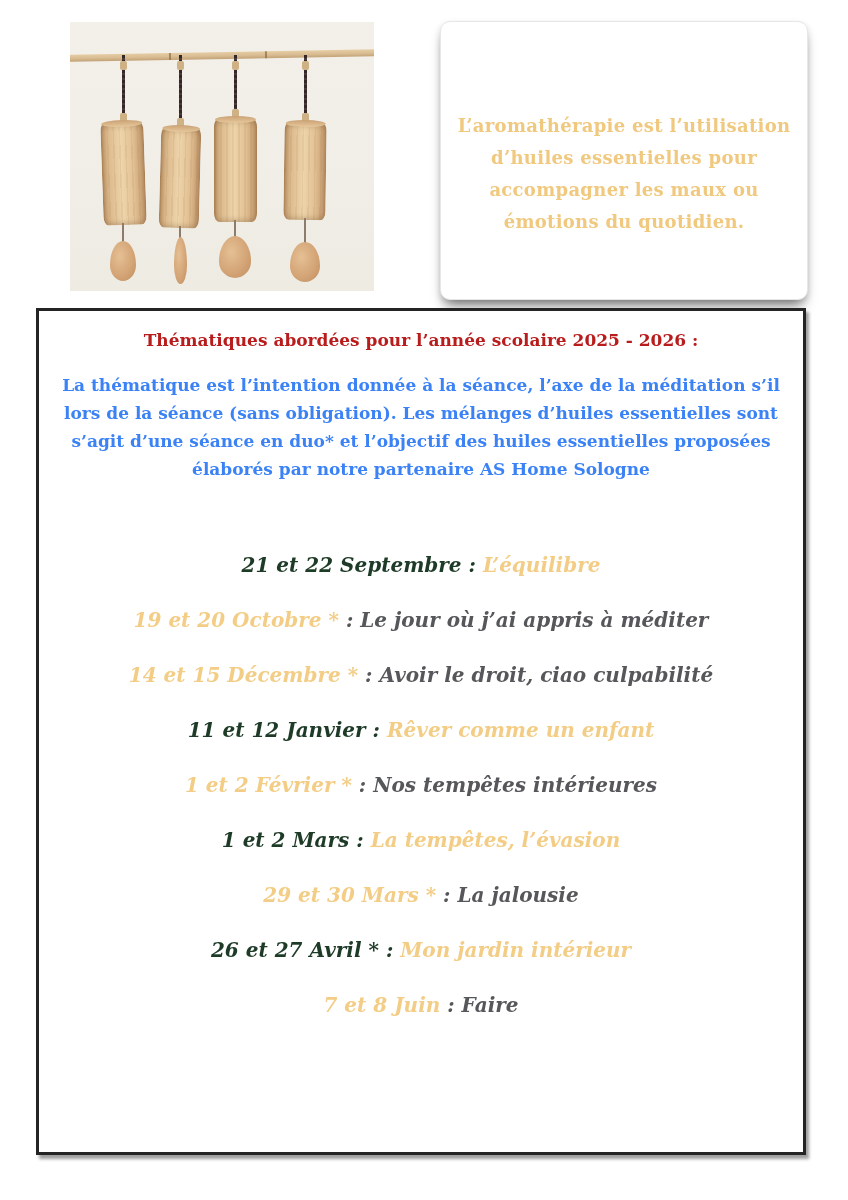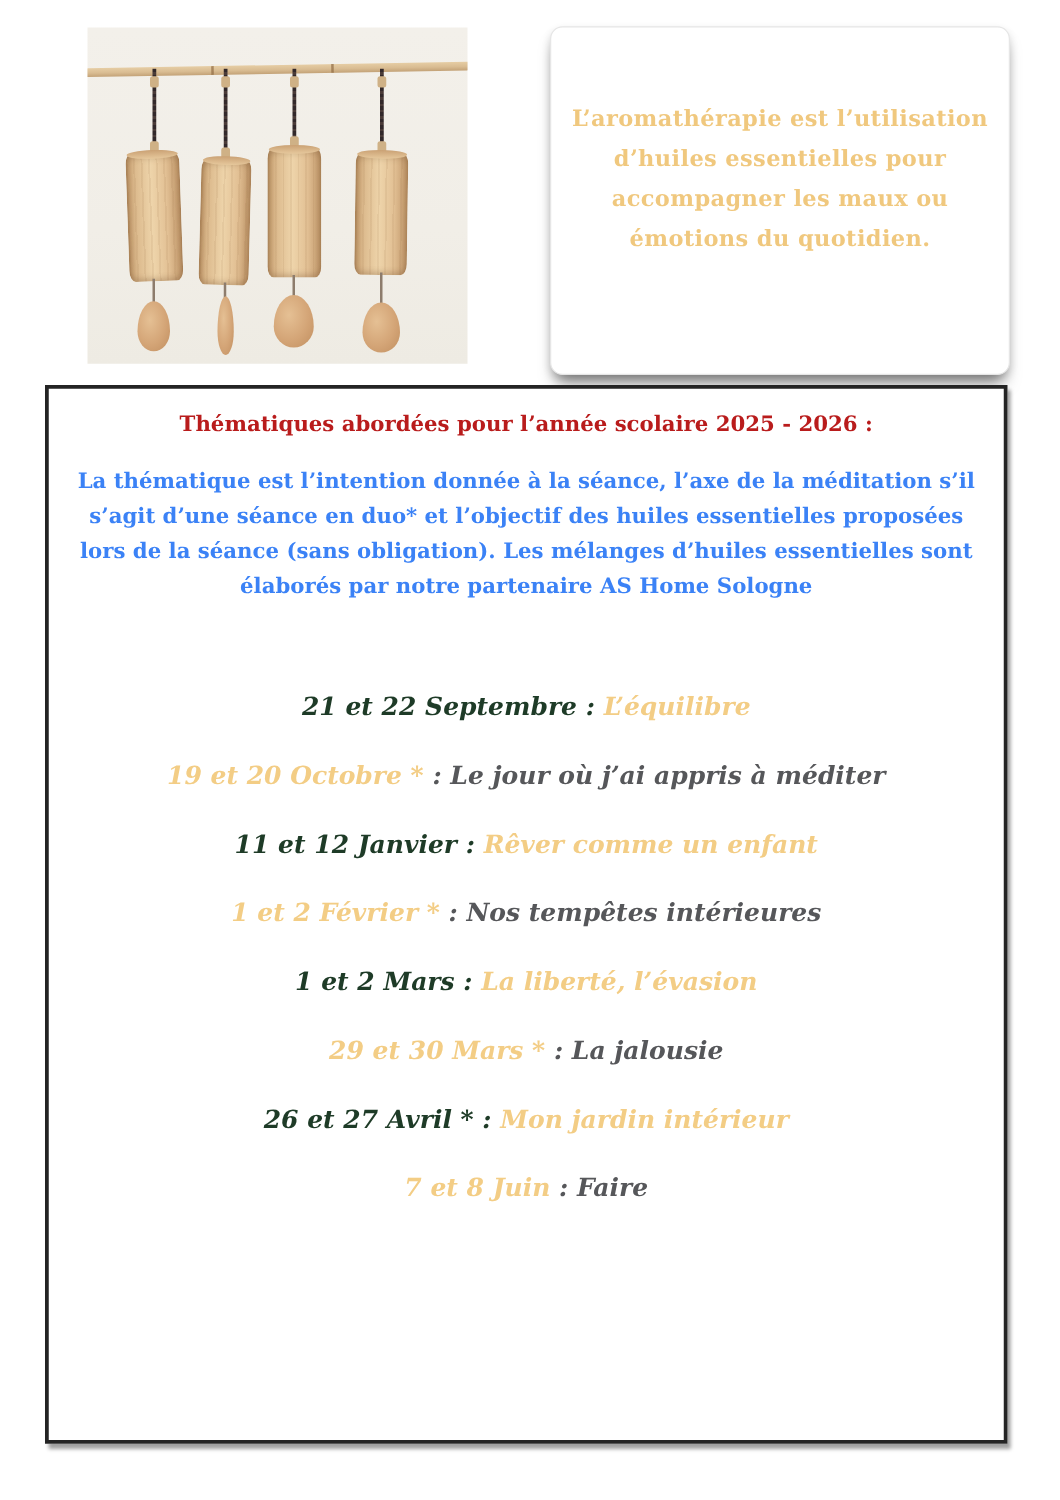--- a/index.html
+++ b/index.html
@@ -72,21 +72,21 @@
   .chime2 { --cx:110px; --cyl-w:40px; --cyl-top:105px; --cyl-h:101px; --tilt:1.5deg; --p-w:13px; --p-h:47px; --p-top:215px; }
   .chime3 { --cx:165px; --cyl-w:43px; --cyl-top:96px;  --cyl-h:104px; --tilt:0deg;   --p-w:32px; --p-h:42px; --p-top:214px; }
   .chime4 { --cx:235px; --cyl-w:42px; --cyl-top:100px; --cyl-h:98px;  --tilt:0.8deg; --p-w:30px; --p-h:40px; --p-top:220px; }
 
   
   .aroma-card {
     position:absolute; left:440px; top:21px; width:368px; height:279px;
     background:#ffffff;
     border:1px solid #e6e6e6; border-radius:10px;
     box-shadow:0 10px 13px -5px rgba(0,0,0,0.50), 0 3px 7px rgba(0,0,0,0.14);
-    padding-top:58px; text-align:center;
+    padding-top:88px; text-align:center;
   }
   .card-line {
     font-size:18px; line-height:32px; letter-spacing:0.3px;
     color:#f0c87e;
   }
 
   
   .themes-box {
     position:absolute; left:36px; top:308px; width:770px; height:847px;
     background:#ffffff;
@@ -145,28 +145,29 @@
   <div class="card-line">d’huiles essentielles pour</div>
   <div class="card-line">accompagner les maux ou</div>
   <div class="card-line">émotions du quotidien.</div>
 </div>
 
 <div class="themes-box">
   <div class="themes-title">Thématiques abordées pour l’année scolaire 2025 - 2026 :</div>
 
   <div class="intro">
     <div class="intro-line">La thématique est l’intention donnée à la séance, l’axe de la méditation s’il</div>
+    <div class="intro-line">lors de la séance (sans obligation). Les mélanges d’huiles essentielles sont</div>
     <div class="intro-line">s’agit d’une séance en duo* et l’objectif des huiles essentielles proposées</div>
-    <div class="intro-line">lors de la séance (sans obligation). Les mélanges d’huiles essentielles sont</div>
     <div class="intro-line">élaborés par notre partenaire AS Home Sologne</div>
   </div>
 
   <div class="themes-list">
     <div class="theme-row"><span class="c-green">21 et 22 Septembre</span><span class="c-green"> : </span><span class="c-yellow">L’équilibre</span></div>
     <div class="theme-row"><span class="c-yellow">19 et 20 Octobre *</span><span class="c-gray"> : </span><span class="c-gray">Le jour où j’ai appris à méditer</span></div>
+    <div class="theme-row"><span class="c-yellow">14 et 15 Décembre *</span><span class="c-gray"> : </span><span class="c-gray">Avoir le droit, ciao culpabilité</span></div>
     <div class="theme-row"><span class="c-green">11 et 12 Janvier</span><span class="c-green"> : </span><span class="c-yellow">Rêver comme un enfant</span></div>
     <div class="theme-row"><span class="c-yellow">1 et 2 Février *</span><span class="c-gray"> : </span><span class="c-gray">Nos tempêtes intérieures</span></div>
-    <div class="theme-row"><span class="c-green">1 et 2 Mars</span><span class="c-green"> : </span><span class="c-yellow">La liberté, l’évasion</span></div>
+    <div class="theme-row"><span class="c-green">1 et 2 Mars</span><span class="c-green"> : </span><span class="c-yellow">La tempêtes, l’évasion</span></div>
     <div class="theme-row"><span class="c-yellow">29 et 30 Mars *</span><span class="c-gray"> : </span><span class="c-gray">La jalousie</span></div>
     <div class="theme-row"><span class="c-green">26 et 27 Avril * :</span><span class="c-green"> </span><span class="c-yellow">Mon jardin intérieur</span></div>
     <div class="theme-row"><span class="c-yellow">7 et 8 Juin</span><span class="c-gray"> : </span><span class="c-gray">Faire</span></div>
   </div>
 </div>
 
 </body></html>

